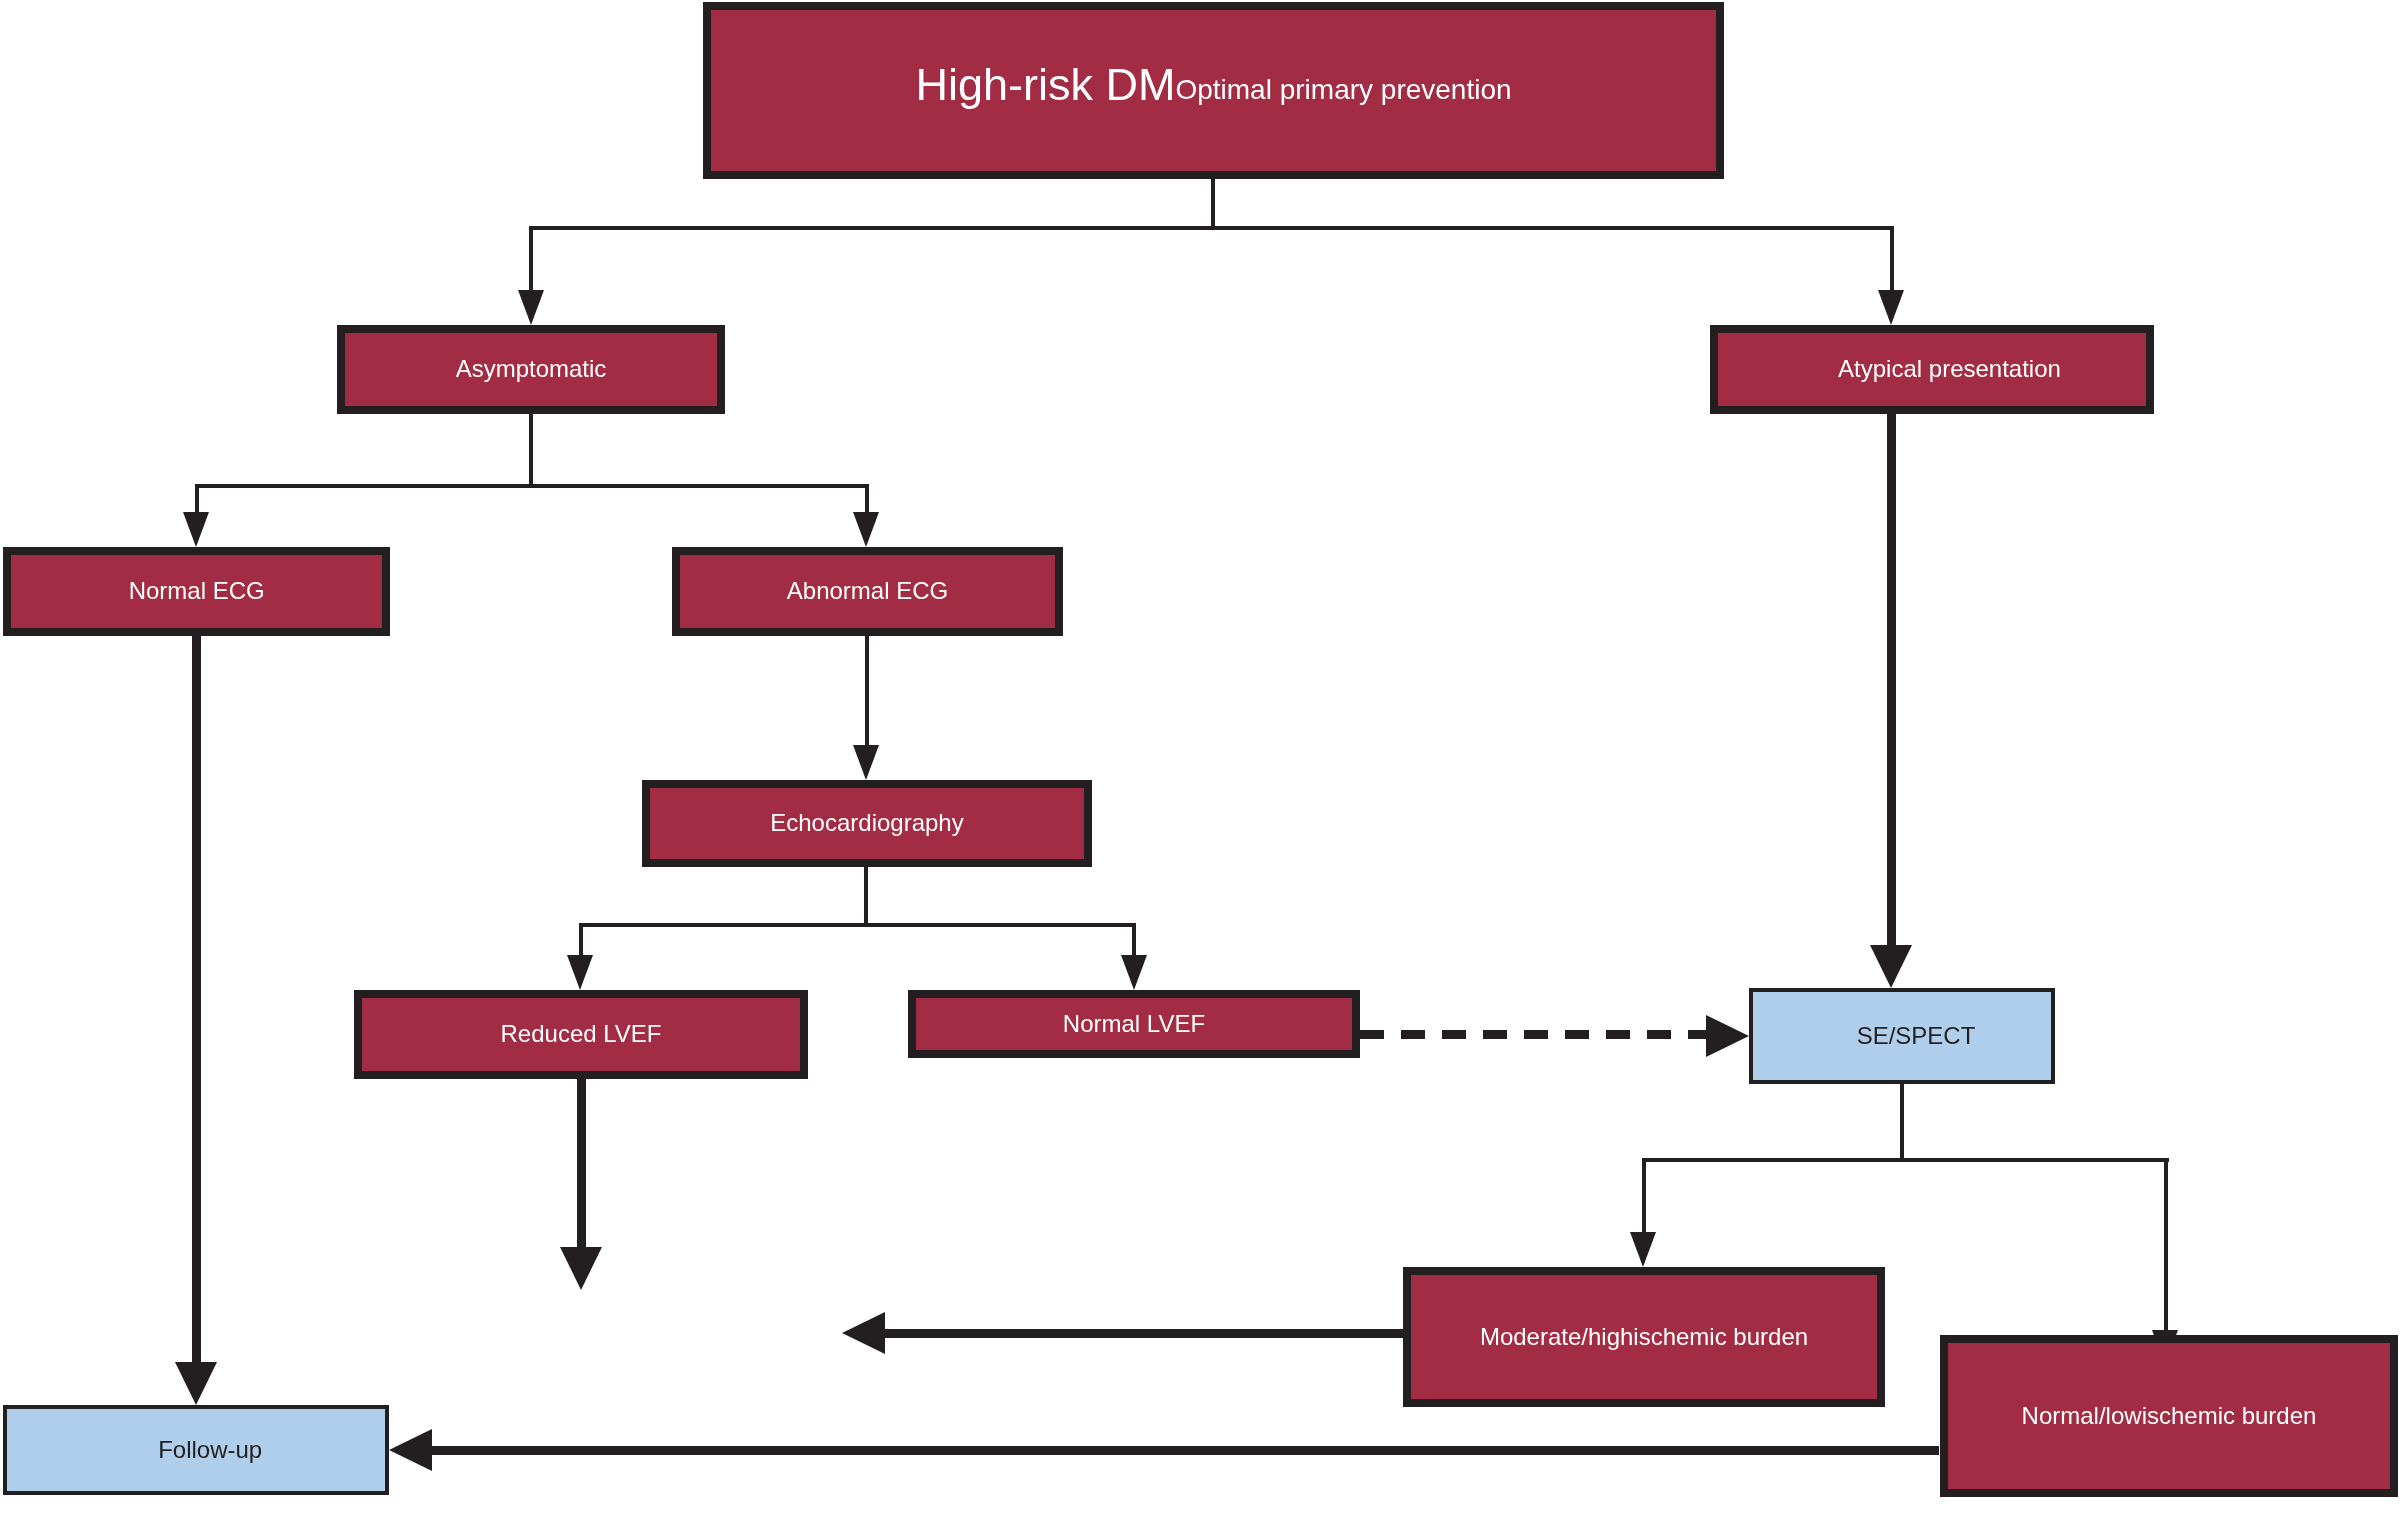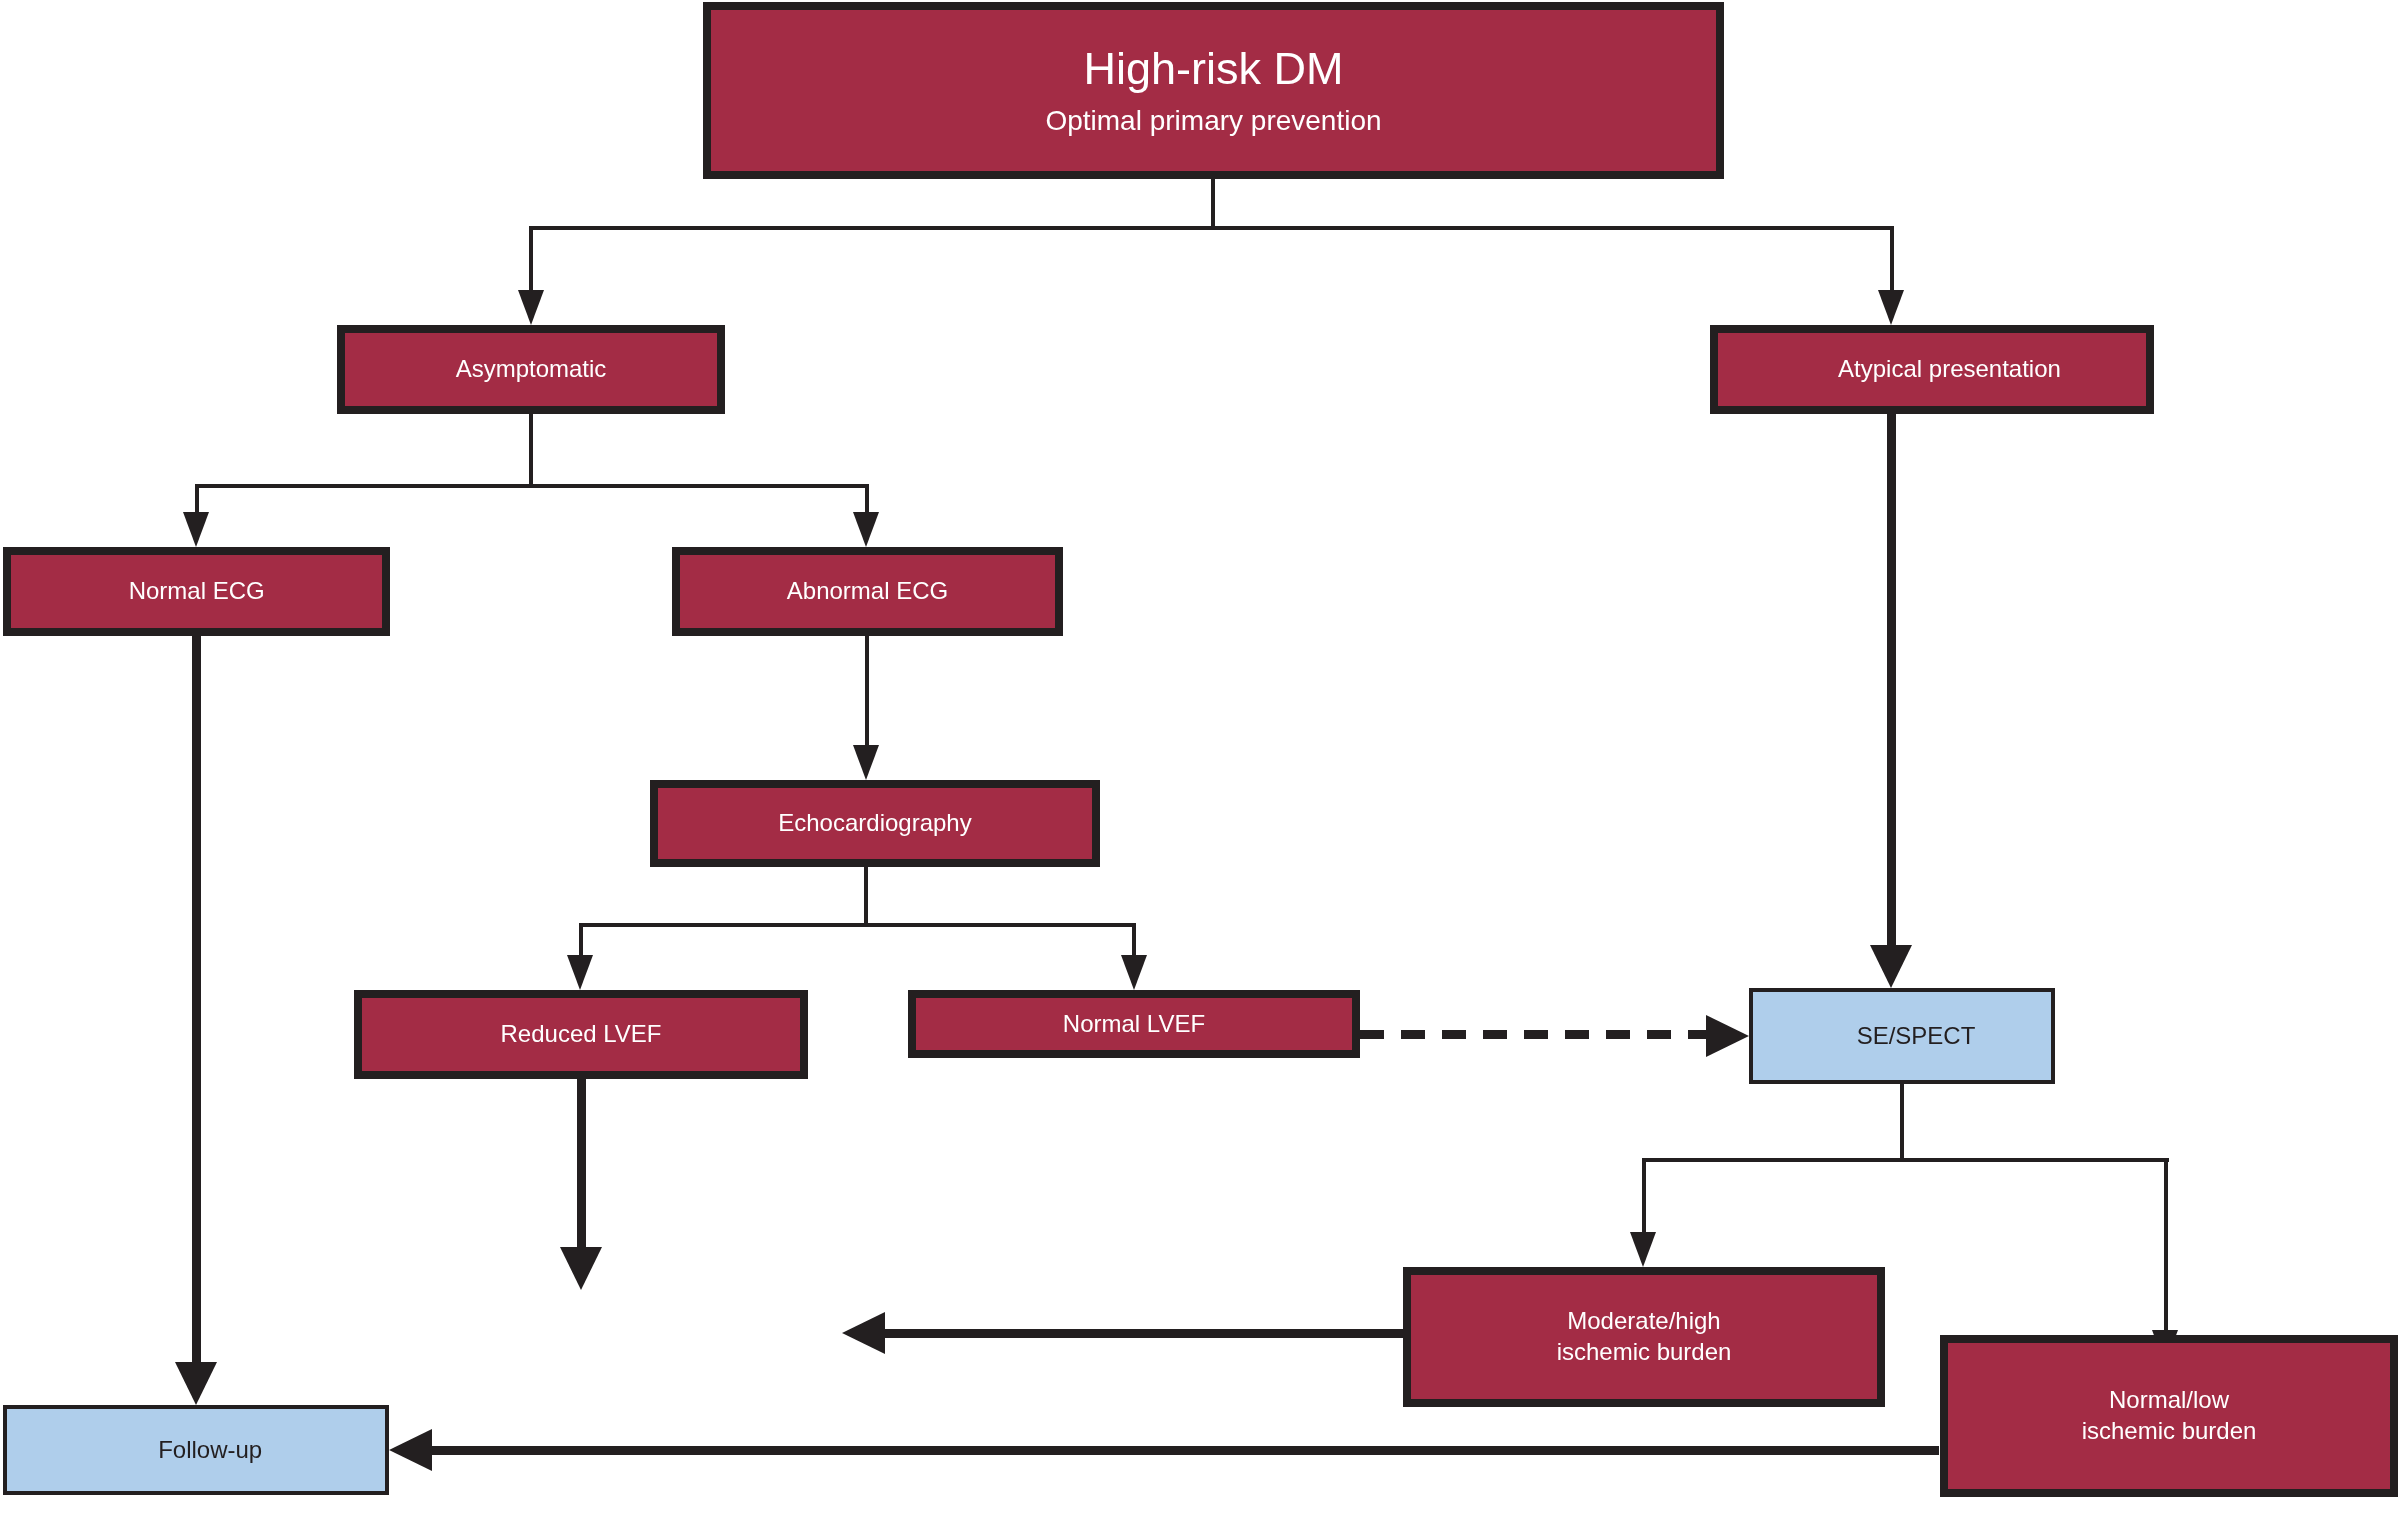--- a/index.html
+++ b/index.html
@@ -11,21 +11,21 @@
   html,body{margin:0;padding:0;background:var(--bg);}
   #canvas{
     position:relative;
     width:2401px;height:1531px;
     background:var(--bg);
     font-family:"Liberation Sans","DejaVu Sans",sans-serif;
     overflow:hidden;
   }
   .node{
     position:absolute;box-sizing:border-box;
-    display:flex;flex-direction:column;align-items:center;justify-content:center;
+    display:flex;flex-direction:row;align-items:center;justify-content:center;
     text-align:center;
   }
   .node.red{background:var(--node-red);border:8.7px solid var(--ink);color:#FFFFFF;}
   .node.blue{background:var(--node-blue);border:4.7px solid var(--ink);color:var(--ink);padding-left:28px;}
   .lbl{font-size:24px;line-height:1.28;display:block;}
   .root-title{font-size:45px;line-height:1.15;display:block;margin-bottom:11px;}
   .root-sub{font-size:28px;line-height:1.15;display:block;}
   .line{position:absolute;background:var(--ink);}
   .line.dashed{
     background:repeating-linear-gradient(to right,
@@ -105,21 +105,21 @@
   </div>
 
   <div class="node red" style="left:3.2px;top:547px;width:387px;height:89px;">
     <span class="lbl">Normal ECG</span>
   </div>
 
   <div class="node red" style="left:672px;top:547px;width:391px;height:89px;">
     <span class="lbl">Abnormal ECG</span>
   </div>
 
-  <div class="node red" style="left:642px;top:780px;width:450px;height:87px;margin-left:8px;">
+  <div class="node red" style="left:642px;top:780px;width:450px;height:87px;">
     <span class="lbl">Echocardiography</span>
   </div>
 
   <div class="node red" style="left:354px;top:990px;width:454px;height:89px;">
     <span class="lbl">Reduced LVEF</span>
   </div>
 
   <div class="node red" style="left:908px;top:990px;width:452px;height:68px;">
     <span class="lbl">Normal LVEF</span>
   </div>

